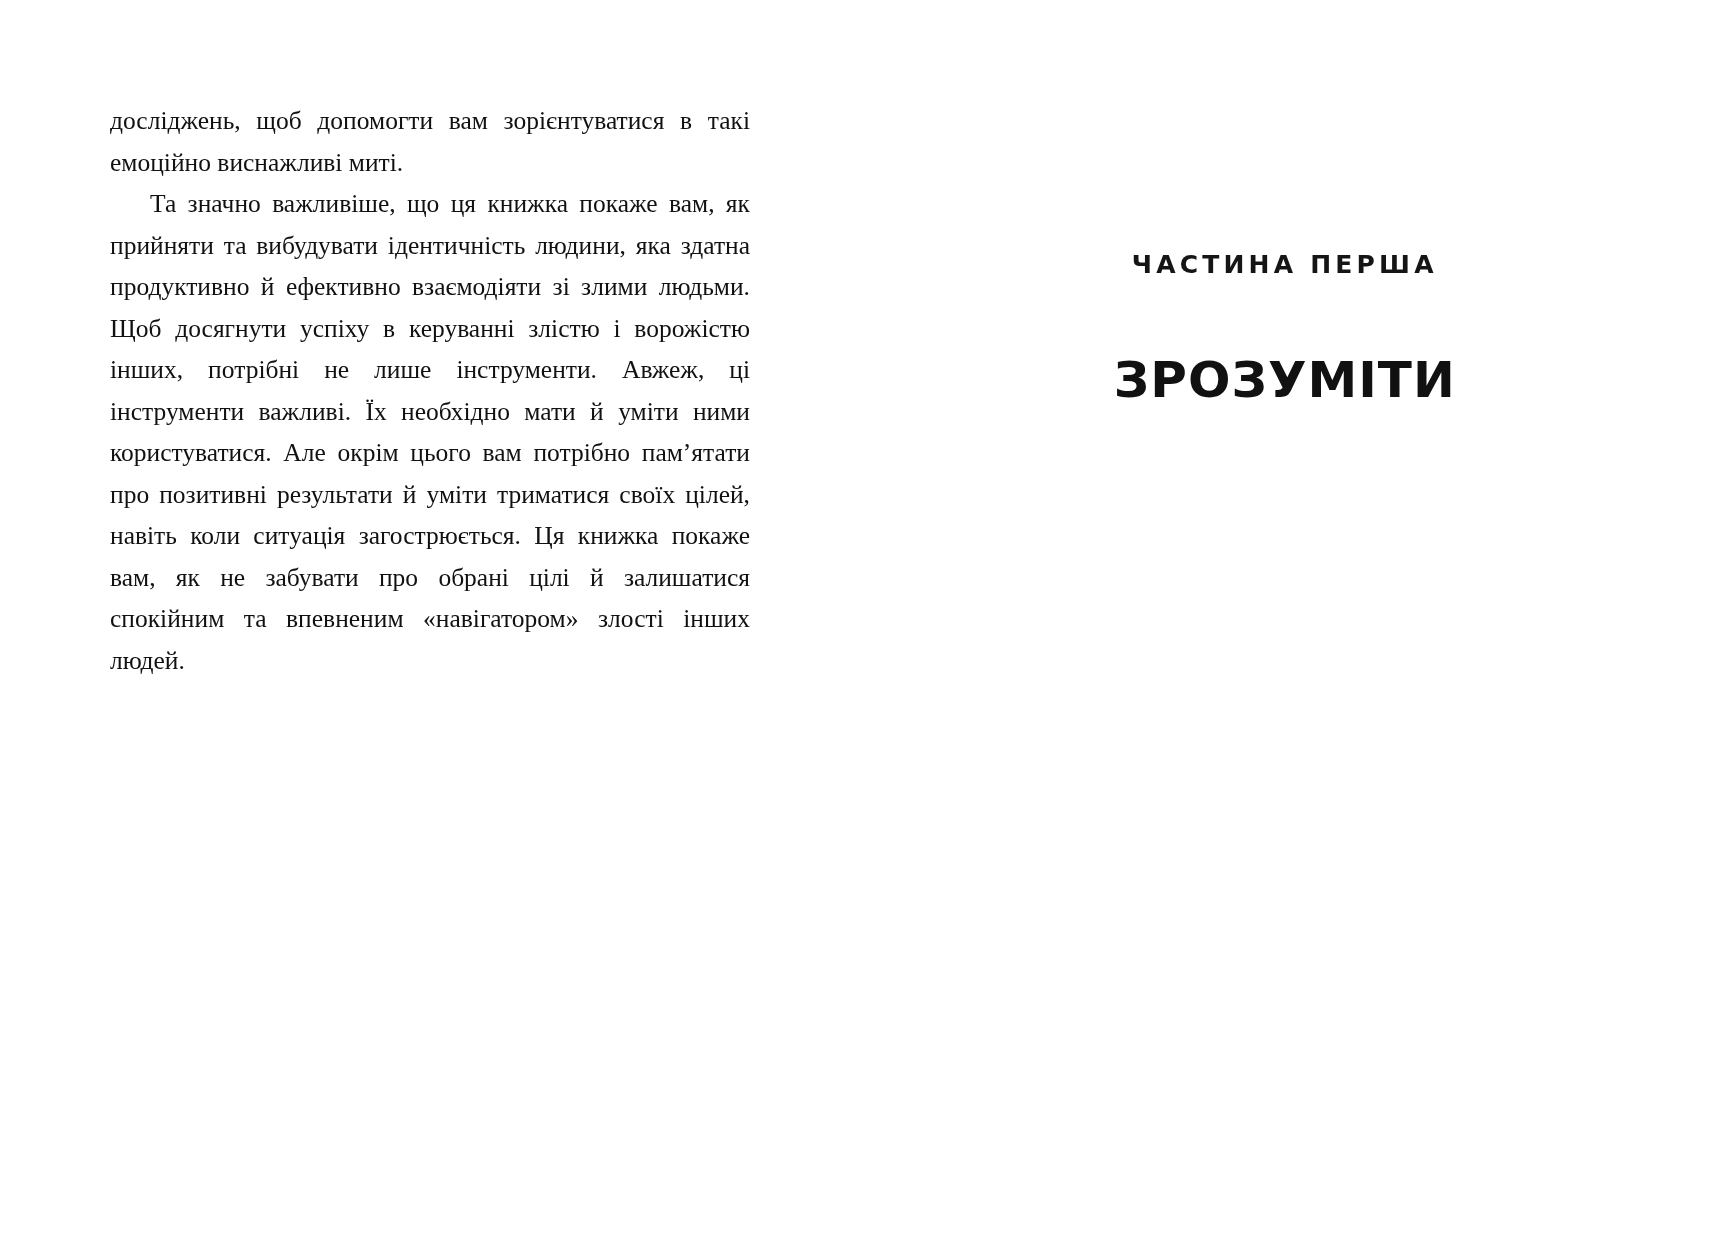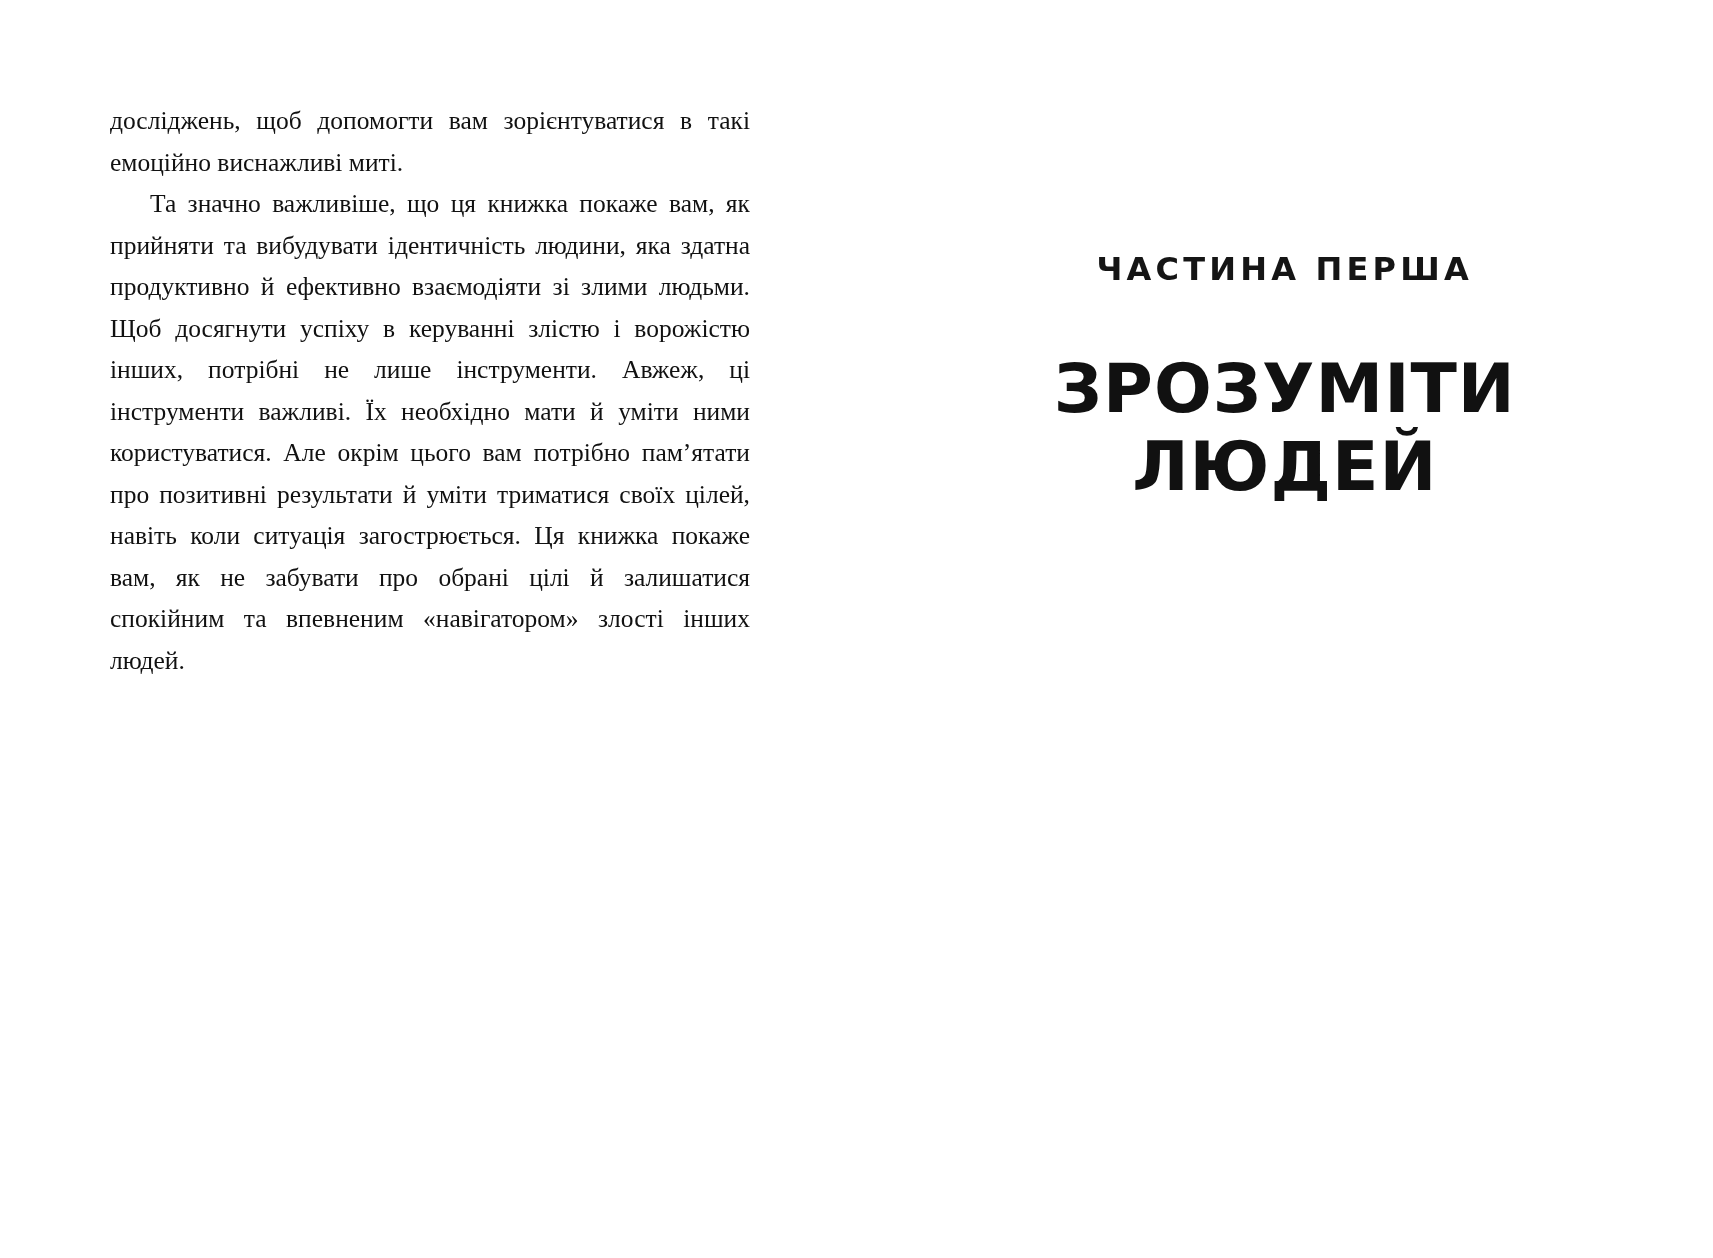--- a/index.html
+++ b/index.html
@@ -60,30 +60,30 @@
   .part-block {
     position: absolute;
     top: 250px;
     left: 0;
     right: 0;
     text-align: center;
   }
   .part-label {
     font-family: "DejaVu Sans", sans-serif;
     font-weight: 700;
-    font-size: 32px;
+    font-size: 25px;
     letter-spacing: 4.2px;
     color: #151515;
     margin: 0 0 62px 0;
     text-transform: uppercase;
   }
   .part-title {
     font-family: "DejaVu Sans", sans-serif;
     font-weight: 700;
-    font-size: 68px;
+    font-size: 50px;
     line-height: 78px;
     letter-spacing: 1px;
     color: #111111;
     margin: 16px;
     text-transform: uppercase;
   }
   .part-title .tline {
     display: block;
     white-space: nowrap;
   }
@@ -98,18 +98,17 @@
       <p class="body-par">досліджень, щоб допомогти вам зорієнтуватися в такі емоційно виснажливі миті.</p>
       <p class="body-par indent">Та значно важливіше, що ця книжка покаже вам, як прийняти та вибудувати ідентичність людини, яка здатна продуктивно й ефективно взаємодіяти зі злими людьми. Щоб досягнути успіху в керуванні злістю і ворожістю інших, потрібні не лише інструменти. Авжеж, ці інструменти важливі. Їх необхідно мати й уміти ними користуватися. Але окрім цього вам потрібно пам’ятати про позитивні результати й уміти триматися своїх цілей, навіть коли ситуація загострюється. Ця книжка покаже вам, як не забувати про обрані цілі й залишатися спокійним та впевненим «навігатором» злості інших людей.</p>
     </div>
   </div>
 
   <div class="page page-right">
     <div class="part-block">
       <div class="part-label">ЧАСТИНА ПЕРША</div>
       <h1 class="part-title">
         <span class="tline">ЗРОЗУМІТИ</span>
-        <span class="tline">ЛЮДЕЙ</span>
       </h1>
     </div>
   </div>
 
 </div>
 
 </body></html>

